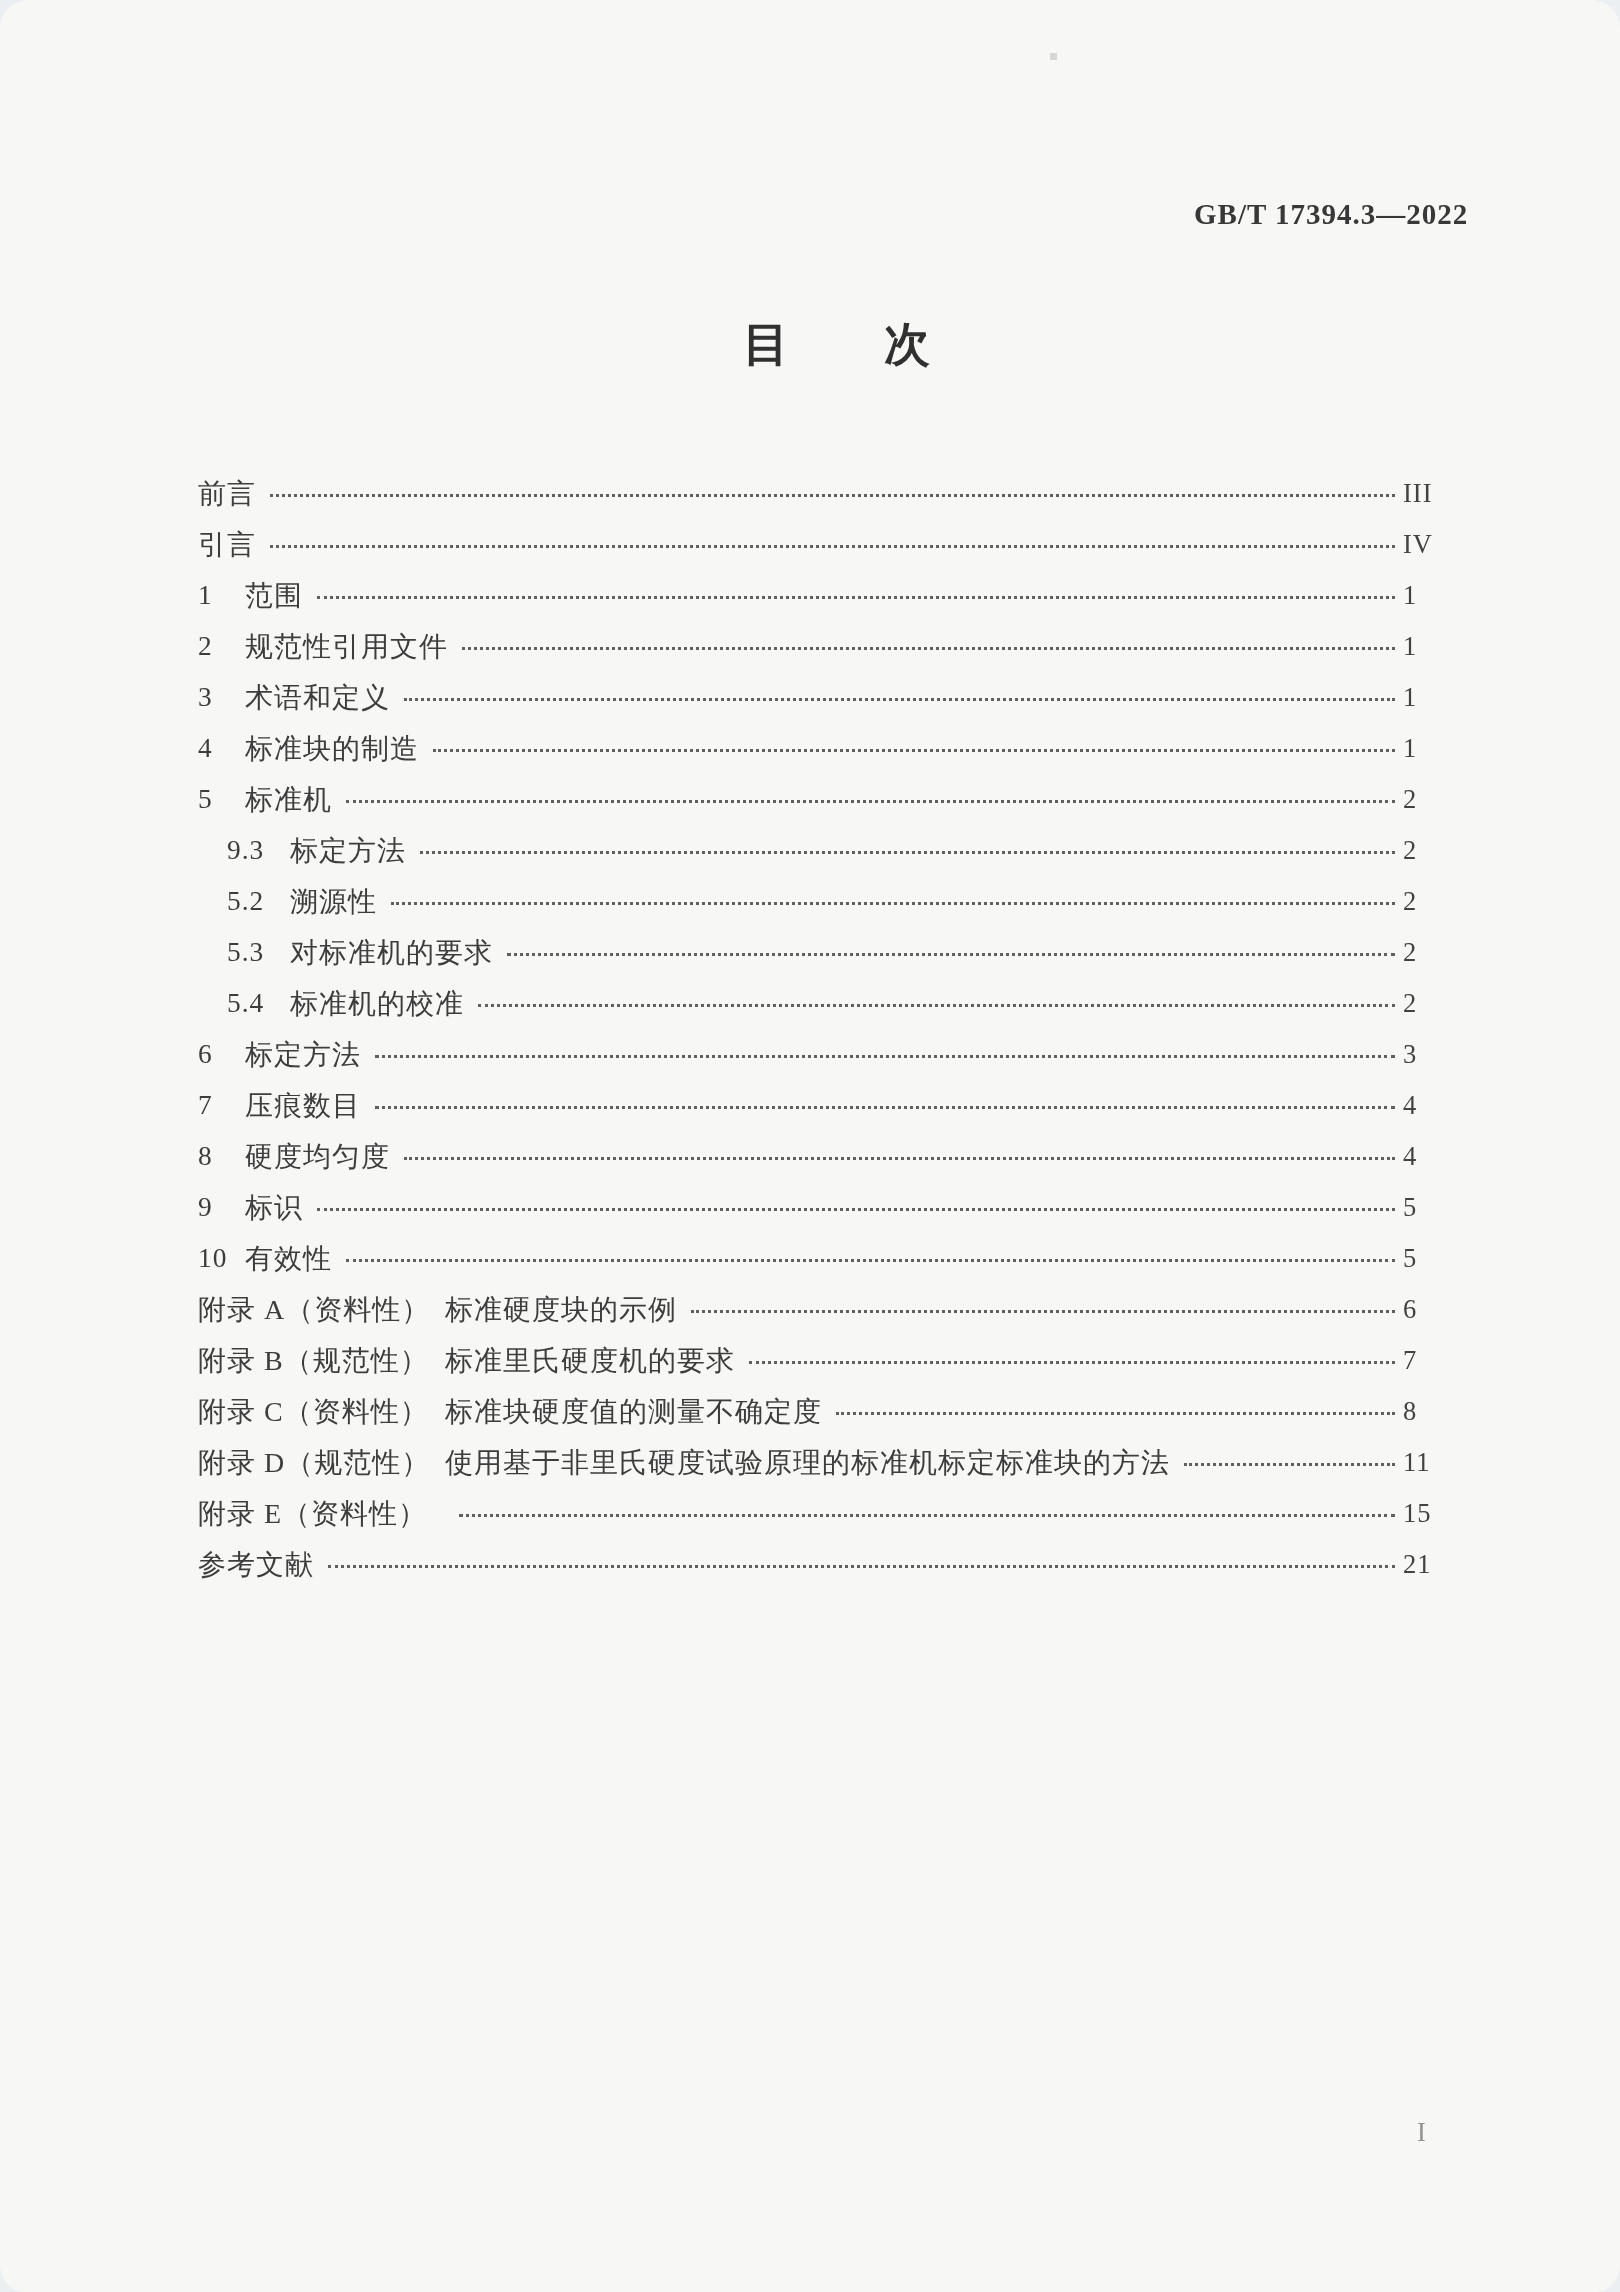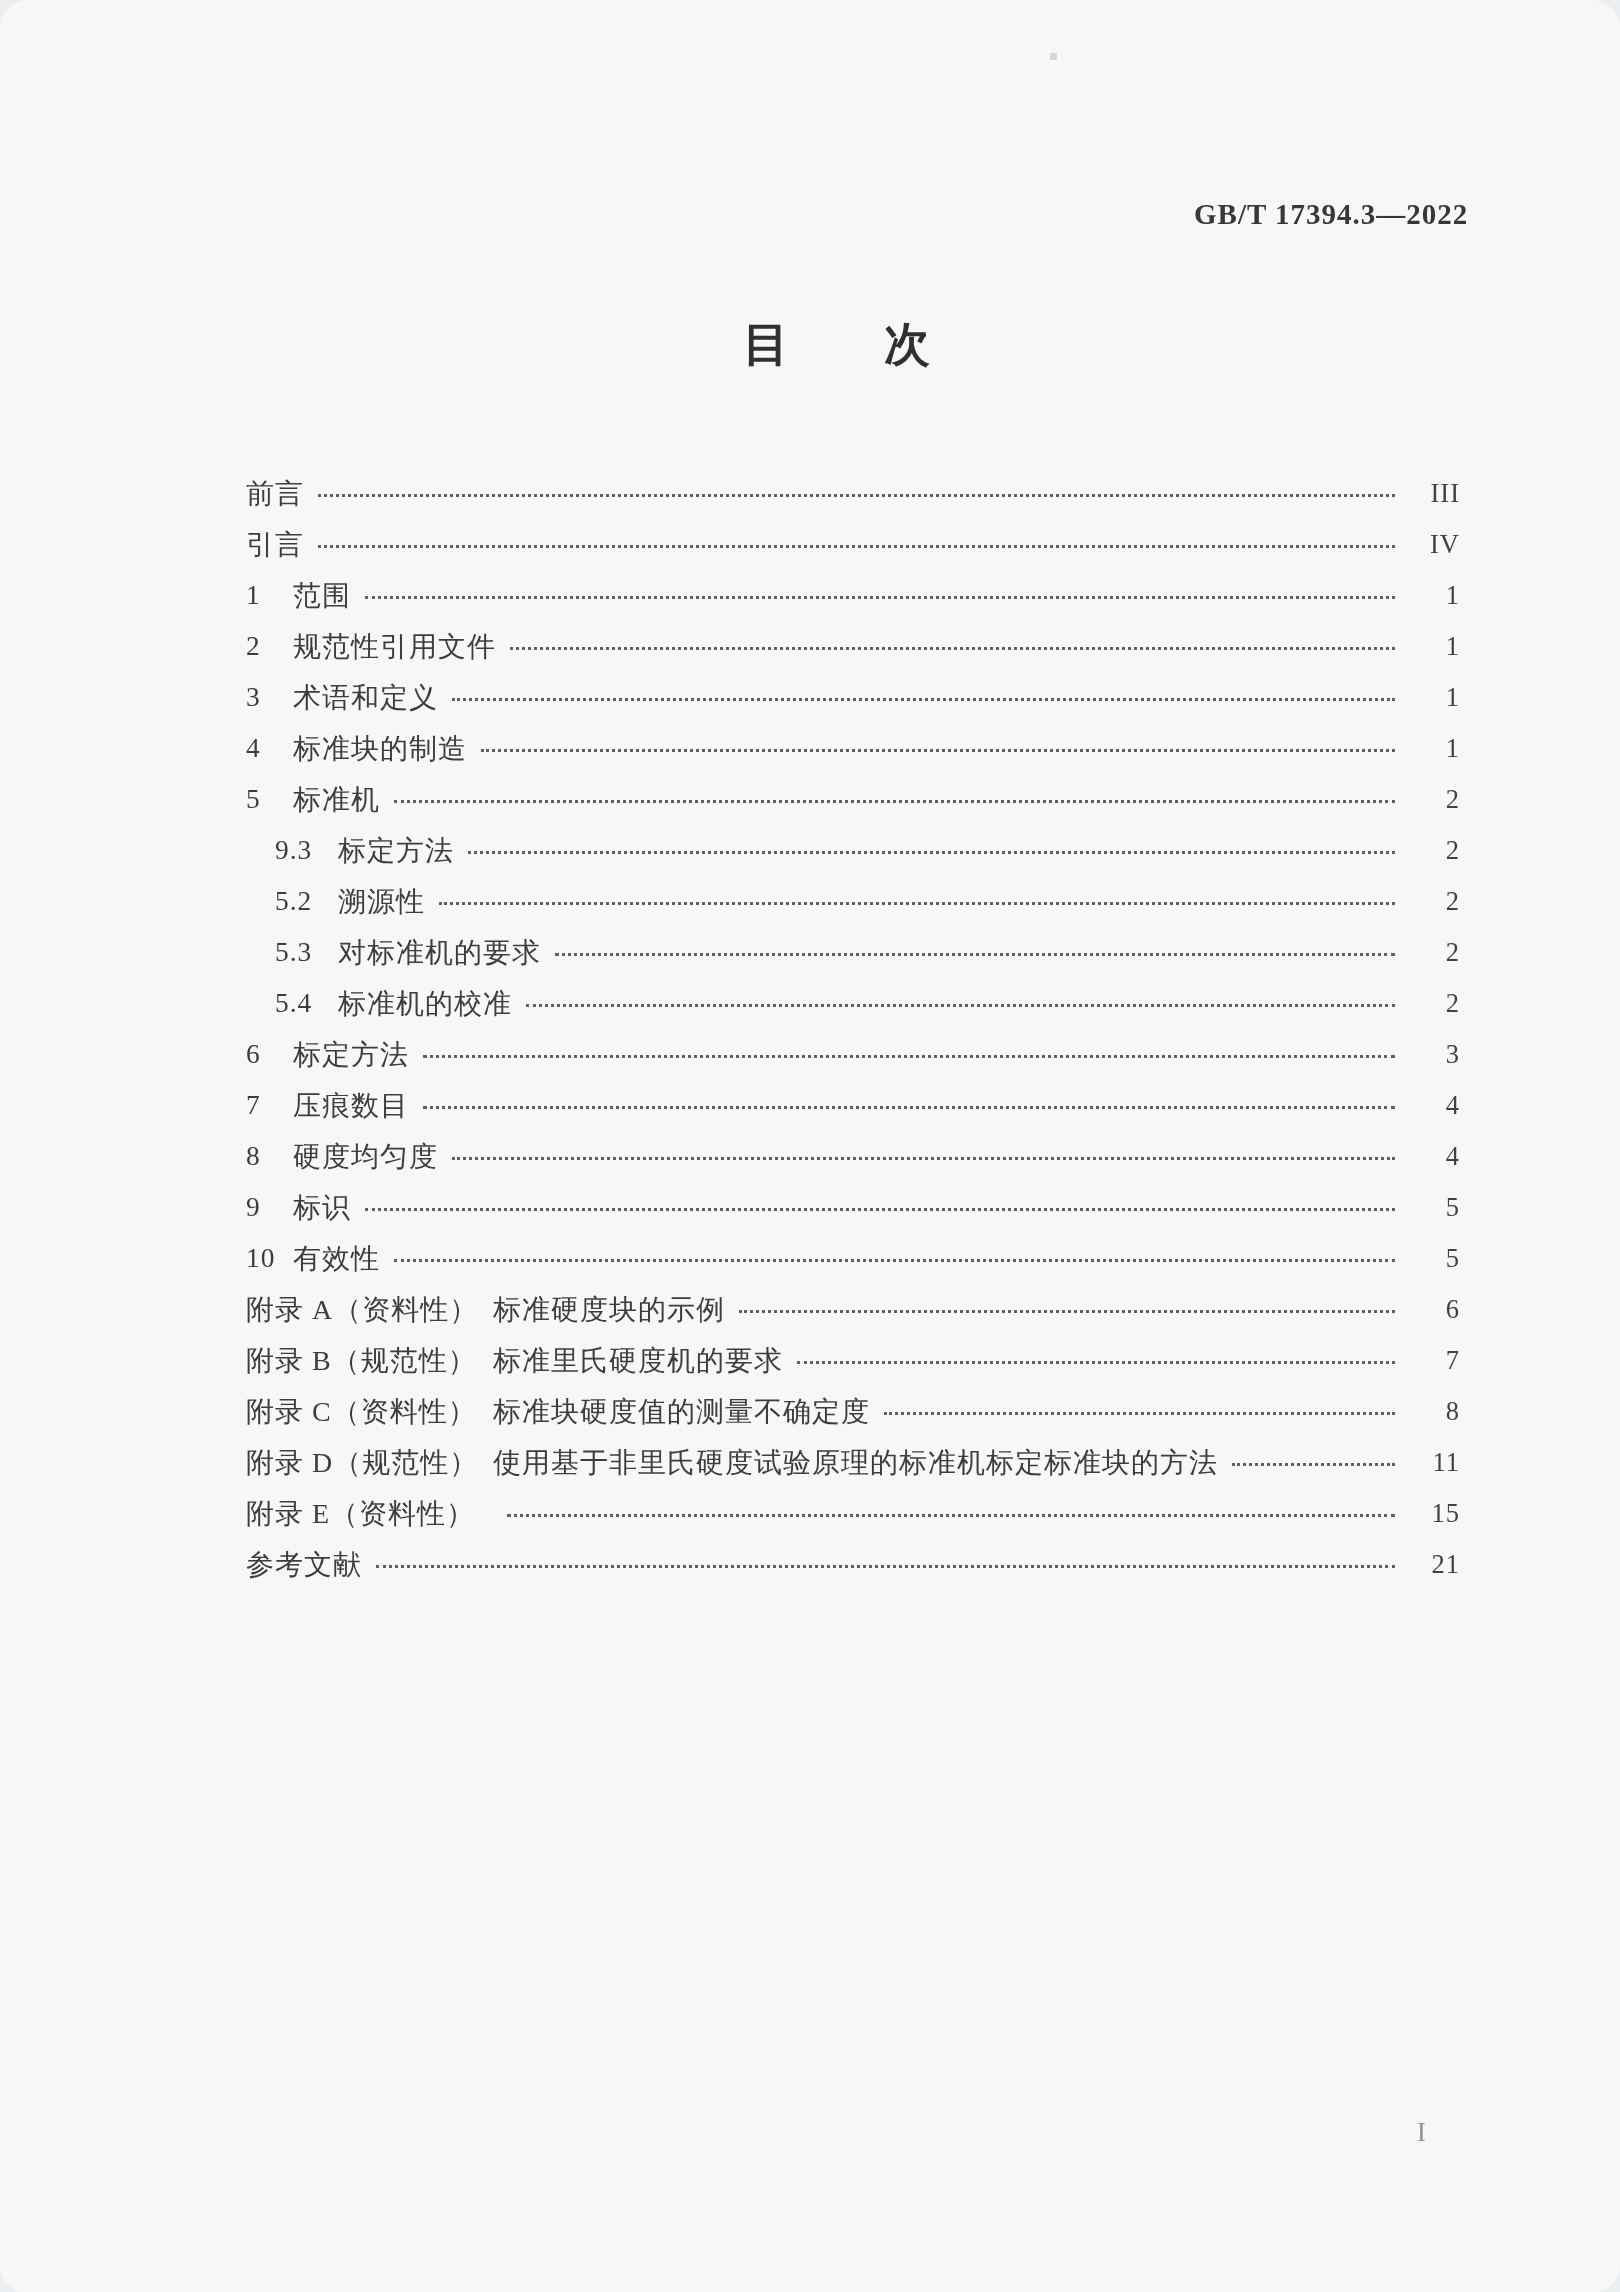--- a/index.html
+++ b/index.html
@@ -36,21 +36,20 @@
     left:198px;top:468px;
     width:1262px;
   }
   .toc-row{
     display:flex;
     align-items:center;
     height:51px;
     font-size:28px;
     color:#3d3d3d;
     white-space:nowrap;
-    margin-left:48px;
   }
   .toc-row .num{
     flex:none;
     width:47px;
     font-size:27.4px;
     letter-spacing:1px;
   }
   .toc-row.sub{padding-left:29px;}
   .toc-row.sub .num{width:63px;}
   .toc-row .prefix{
@@ -68,21 +67,20 @@
     height:0;
     align-self:center;
     border-bottom:3.4px dotted #4c4c4c;
     margin:0 7.8px 0 13.7px;
     transform:translateY(2px);
     opacity:.88;
   }
   .toc-row .page-num{
     flex:none;
     min-width:57px;
-    text-align:right;
     font-size:26.5px;
     letter-spacing:1px;
     color:#424242;
   }
   .footer-page-num{
     position:absolute;
     left:1398px;top:2117px;
     width:47px;
     text-align:center;
     font-size:26.5px;

